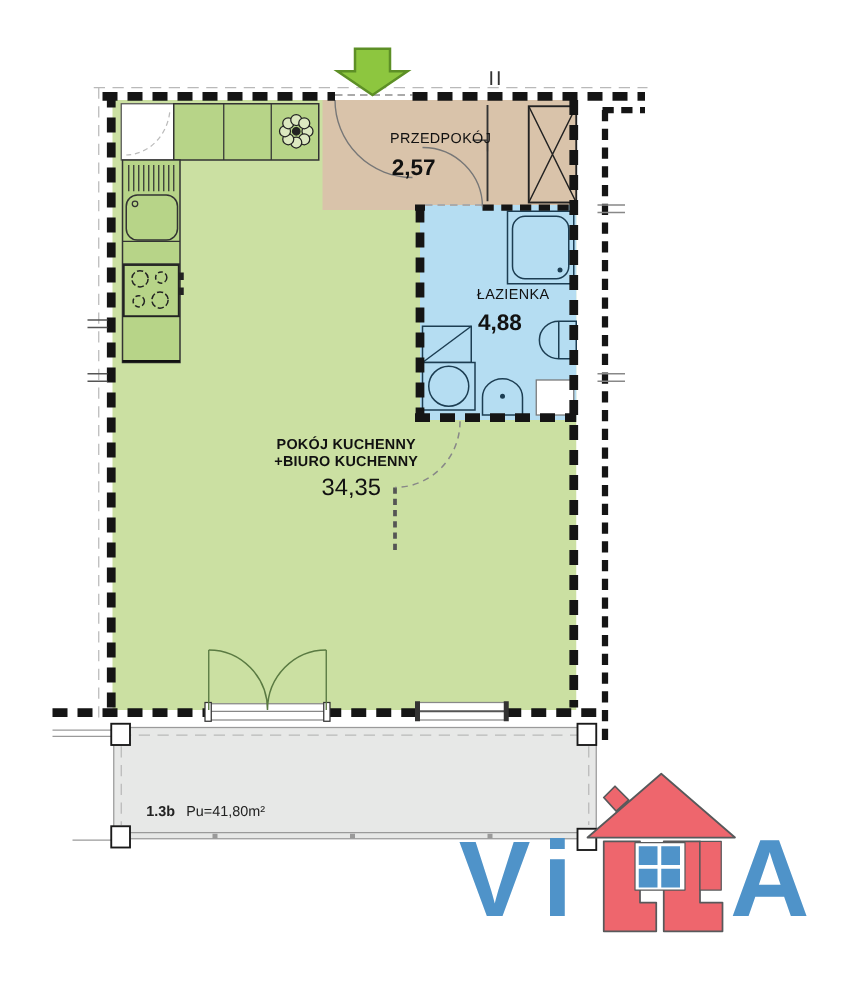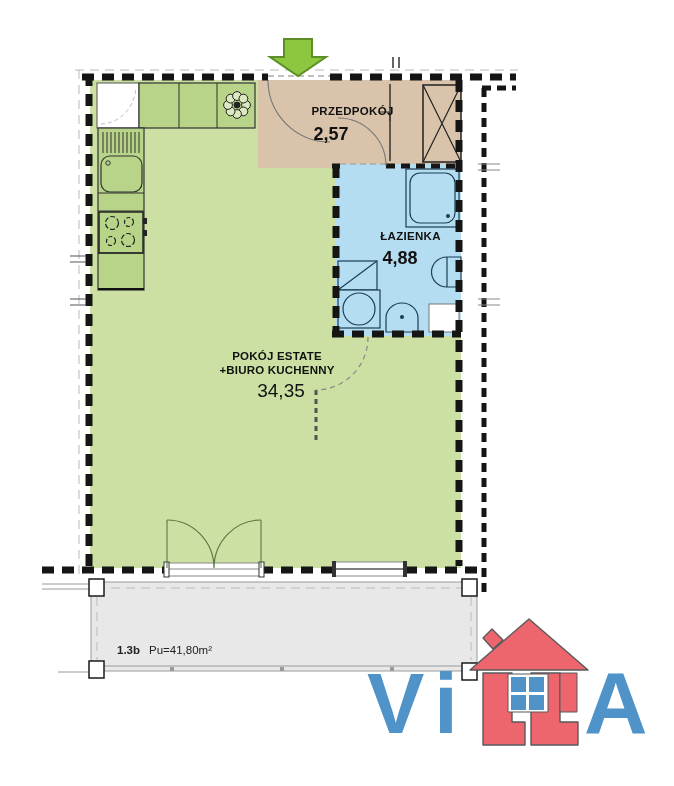--- a/index.html
+++ b/index.html
@@ -2,21 +2,21 @@
 <html><head>
 <meta charset="utf-8">
 <style>
   html,body { margin:0; padding:0; background:#ffffff; }
   .stage { position:relative; width:674px; height:786px; background:#fff; overflow:hidden;
            font-family:"Liberation Sans", sans-serif; }
   svg { position:absolute; left:0; top:0; }
 
   .lbl { position:absolute; color:#111; white-space:nowrap; font-family:"Liberation Sans", sans-serif; }
   .cx  { transform:translateX(-50%); }
-  .room-name  { font-size:11.5px; font-weight:bold; letter-spacing:0.3px;padding-left:25px; }
+  .room-name  { font-size:11.5px; font-weight:normal; letter-spacing:0.3px;padding-left:25px; }
   .room-area  { font-size:18px;  font-weight:bold; }
   .living-name{ font-size:11.5px; font-weight:bold; text-align:center; line-height:14px; letter-spacing:0.2px;}
   .living-area{ font-size:19px; font-weight:normal; }
   .balc { font-size:11.5px; color:#222; }
   .balc b { margin-right:9px; }
   .tagline { position:absolute; right:12px; top:738px; width:320px; text-align:right;
              font-family:"Liberation Serif", serif; font-weight:bold; color:#58595b;
              font-size:14.5px; line-height:18px; letter-spacing:0.6px; }
 
   
@@ -177,21 +177,21 @@
     </g>
   </svg>
 
   <div class="lbl cx room-name" style="left:340px; top:105px;">PRZEDPOKÓJ</div>
   <div class="lbl cx room-area" style="left:331px; top:124px;">2,57</div>
 
   <div class="lbl cx room-name" style="left:398px; top:230px;">ŁAZIENKA</div>
   <div class="lbl cx room-area" style="left:400px; top:248px;">4,88</div>
 
   <div class="lbl cx living-name" style="left:277px; top:349px;">
-    <div>POKÓJ ESTATE</div>
+    <div>POKÓJ KUCHENNY</div>
     <div>+BIURO KUCHENNY</div>
   </div>
   <div class="lbl cx living-area" style="left:281px; top:380px;">34,35</div>
 
   <div class="lbl balc" style="left:117px; top:644px;">
     <b>1.3b</b><span>Pu=41,80m²</span>
   </div>
 
   <div class="tagline">
   </div>

